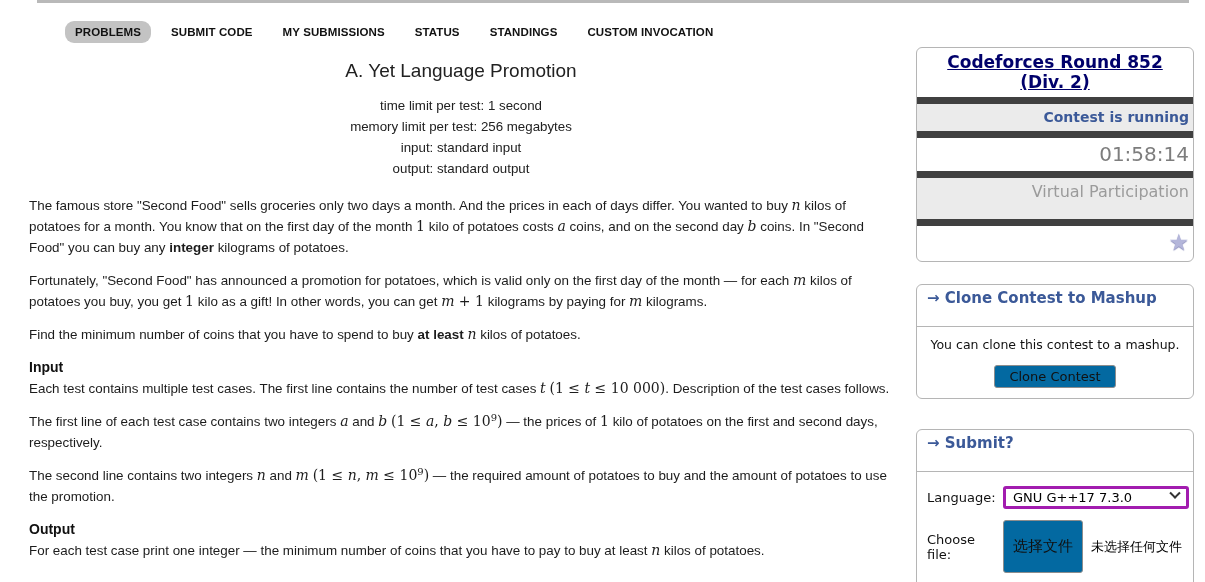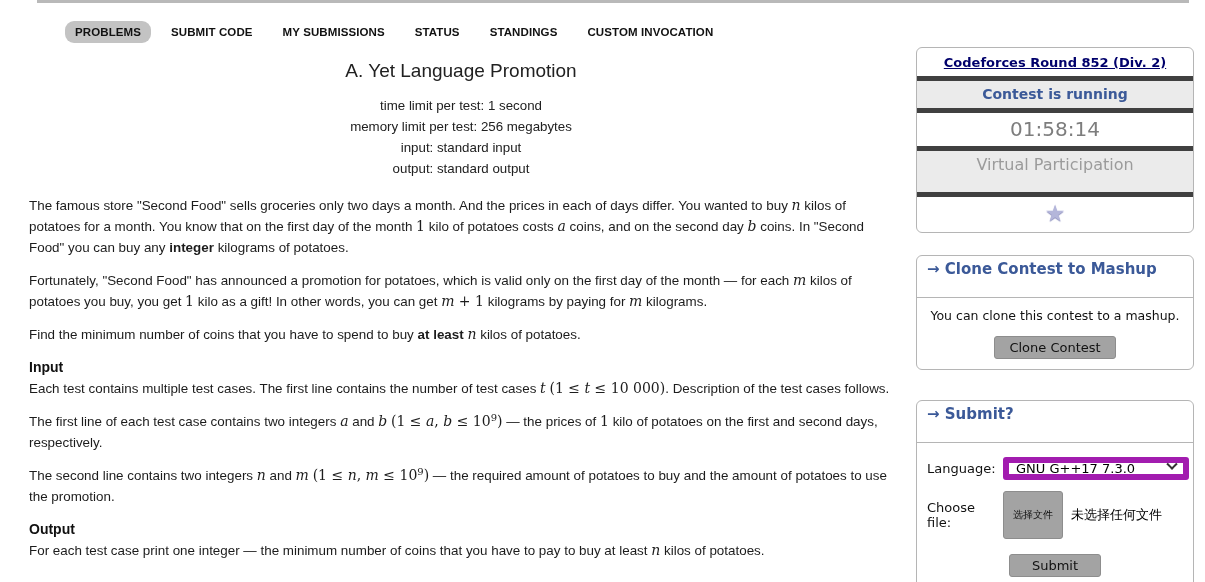--- a/index.html
+++ b/index.html
@@ -24,49 +24,49 @@
   .blocks h3 { font-size: 14px; font-weight: bold; color: #111; margin: 14px 0 3px 0; }
   .mv { font-family: "DejaVu Serif", serif; font-style: italic; font-size: 14px; }
   .mn { font-family: "DejaVu Serif", serif; font-size: 14px; }
   .mn sup, .msup { font-family: "DejaVu Serif", serif; font-size: 10px; vertical-align: super; line-height: 0; }
   .bld { font-weight: bold; }
 
   
   .sidebar { position: absolute; left: 916px; top: 47px; width: 278px; font-family: "DejaVu Sans", sans-serif; }
   .box { border: 1px solid #b5b5b5; border-radius: 6px; background: #fff; overflow: hidden; }
   .contest-box .row { text-align: center; }
-  .contest-box .row + .row { border-top: 5px solid #404040; }
+  .contest-box .row + .row { border-top: 7px solid #404040; text-align: right; }
   .title-row { padding: 4px 6px 5px; }
-  .title-row a { font-size: 13px; font-weight: bold; color: #00006b; text-decoration: underline; cursor: pointer; }
+  .title-row a { font-size: 17px; font-weight: bold; color: #00006b; text-decoration: underline; cursor: pointer; }
   .status-row { background: #ebebeb; color: #3b5998; font-weight: bold; font-size: 14px; padding: 5px 4px 6px; }
   .timer-row { color: #7d7d7d; font-size: 20px; padding: 4px 4px 5px; }
   .mode-row { background: #ebebeb; color: #9b9b9b; font-size: 16px; padding: 4px 4px 18px; }
   .star-row { padding: 5px 4px 7px; }
   .star { font-size: 23px; color: #b4b6da; cursor: pointer; text-shadow: 0 1px 1px #8e90bd; line-height: 1; display: inline-block; }
 
   .clone-box { margin-top: 22px; }
   .submit-box { margin-top: 30px; }
   .caption { color: #3b5998; font-weight: bold; font-size: 15px; padding: 4px 10px 19px; border-bottom: 1px solid #b5b5b5; }
   .clone-body { padding: 10px 8px 10px; text-align: center; }
   .clone-text { font-size: 12.5px; color: #111; text-align: center; }
-  .btn { font-family: "DejaVu Sans", sans-serif; font-size: 13px; color: #111; background: #a3a3a3;
+  .btn { font-family: "DejaVu Sans", sans-serif; font-size: 13px; color: #111; background: #0369a1;
          border: 1px solid #8d8d8d; border-radius: 3px; padding: 3px 14px; cursor: pointer; }
   .clone-body .btn { margin-top: 13px; }
 
   .submit-body { padding: 14px 10px 13px; }
   .form-row { display: grid; grid-template-columns: 76px 1fr; align-items: center; margin-bottom: 11px; }
   .form-row label { font-size: 13px; color: #111; line-height: 15px; }
   .form-row.file-row { align-items: center; }
   .select { display: flex; align-items: center; justify-content: space-between; width: 186px; height: 23px;
-            border: 6px solid #a21caf; border-radius: 3px; background: #fff; padding: 0 7px; cursor: pointer; }
+            border: 3px solid #a21caf; border-radius: 3px; background: #fff; padding: 0 7px; cursor: pointer; }
   .select span:first-child { font-size: 13px; color: #000; }
   .chev { width: 8px; height: 8px; border-right: 2px solid #333; border-bottom: 2px solid #333;
           transform: rotate(45deg) translate(-2px,-2px); margin-top: -3px; }
   .file-ctl { display: flex; align-items: center; gap: 8px; }
-  .file-btn { padding: 16px 9px; font-size: 10px; }
+  .file-btn { padding: 16px 9px; font-size: 15px; }
   .file-status { font-size: 13px; color: #000; white-space: nowrap; }
   .submit-row { text-align: center; margin-top: 15px; }
   .submit-row .btn { padding: 3px 22px; }
 </style>
 </head>
 <body>
 
 <div class="top-rule"></div>
 
 <nav class="tabs" id="nav">

